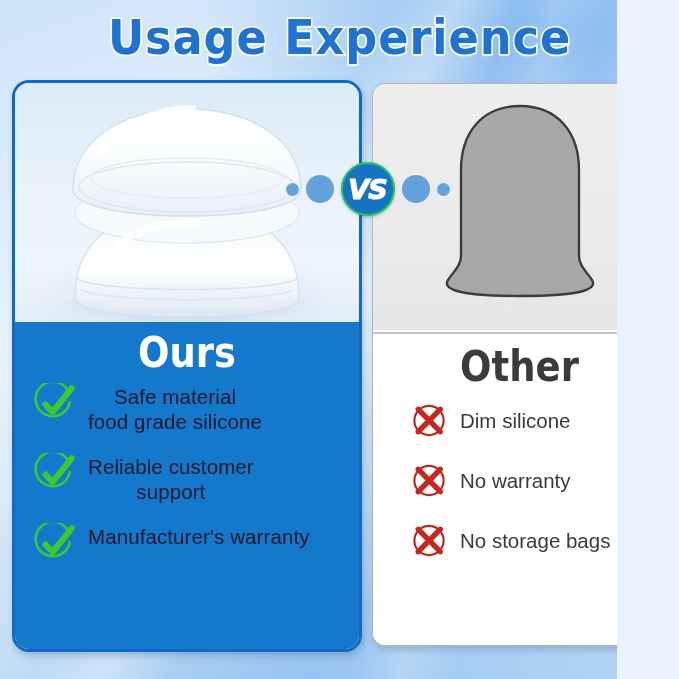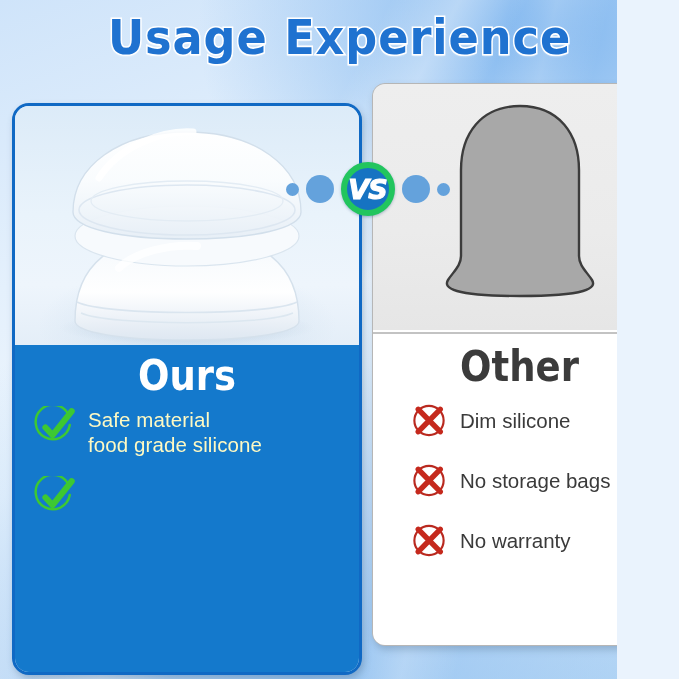--- a/index.html
+++ b/index.html
@@ -65,21 +65,20 @@
     left: 12px;
     top: 80px;
     width: 350px;
     height: 572px;
     border-radius: 17px;
     border: 3px solid #1069c4;
     box-sizing: border-box;
     overflow: hidden;
     background: #eaf4fc;
     box-shadow: 2px 4px 7px rgba(60,90,120,0.30);
-    margin-top: 23px;
   }
   .ours-photo {
     position: absolute;
     left: 0; top: 0;
     width: 100%;
     height: 239px;
     background:
       radial-gradient(ellipse 62% 36% at 50% 92%, rgba(190,212,232,0.55) 0%, rgba(190,212,232,0) 70%),
       linear-gradient(180deg, #dcebf8 0%, #e9f3fb 45%, #eef5fc 75%, #e4eef8 100%);
     overflow: hidden;
@@ -112,26 +111,27 @@
     padding: 0 8px 0 18px;
     list-style: none;
   }
   .ours-list li {
     display: flex;
     align-items: flex-start;
     margin-bottom: 19px;
     min-height: 40px;
   }
   .ours-list li .txt {
-    color: #fef9c3;
+    color: #0f172a;
     font-size: 20.5px;
     line-height: 25px;
     letter-spacing: 0.1px;
     padding-left: 12px;
     padding-top: 1px;
+    text-align: center;
   }
   .check-icon { flex: 0 0 auto; width: 43px; height: 42px; }
 
   
   .card-other {
     position: absolute;
     left: 372px;
     top: 83px;
     width: 295px;
     height: 563px;
@@ -203,21 +203,21 @@
   .vs-dot { border-radius: 50%; background: #64a2dc; flex: 0 0 auto; }
   .vs-dot.sm { width: 13px; height: 13px; }
   .vs-dot.lg { width: 28px; height: 28px; }
   .vs-gap { width: 7px; flex: 0 0 auto; }
   .vs-badge {
     flex: 0 0 auto;
     width: 54px;
     height: 54px;
     border-radius: 50%;
     background: #1673c2;
-    border: 6px solid #22c55e;
+    border: 2px solid #22c55e;
     box-sizing: border-box;
     display: flex;
     align-items: center;
     justify-content: center;
     box-shadow: 0 1px 3px rgba(30,70,120,0.35);
   }
   .vs-badge span {
     font-family: "DejaVu Sans", sans-serif;
     font-weight: bold;
     font-style: italic;
@@ -284,20 +284,29 @@
             <path d="M12.5 22.5 L20 30.5 L40 5.5" fill="none" stroke="#3dc832" stroke-width="6.4" stroke-linecap="round" stroke-linejoin="round"></path>
           </svg>
           <span class="txt" style="white-space:pre-line">Safe material
 food grade silicone</span>
         </li>
         <li>
           <svg class="check-icon" viewBox="0 0 44 44">
             <path d="M36.5 9 A18 18 0 1 0 38 20" fill="none" stroke="#3dc832" stroke-width="2.6" stroke-linecap="round"></path>
             <path d="M12.5 22.5 L20 30.5 L40 5.5" fill="none" stroke="#3dc832" stroke-width="6.4" stroke-linecap="round" stroke-linejoin="round"></path>
           </svg>
+          <span class="txt" style="white-space:pre-line">Reliable customer
+support</span>
+        </li>
+        <li>
+          <svg class="check-icon" viewBox="0 0 44 44">
+            <path d="M36.5 9 A18 18 0 1 0 38 20" fill="none" stroke="#3dc832" stroke-width="2.6" stroke-linecap="round"></path>
+            <path d="M12.5 22.5 L20 30.5 L40 5.5" fill="none" stroke="#3dc832" stroke-width="6.4" stroke-linecap="round" stroke-linejoin="round"></path>
+          </svg>
+          <span class="txt" style="white-space:pre-line">Manufacturer's warranty</span>
         </li>
       </ul>
     </div>
   </div>
 
   <div class="card-other">
 
     <div class="other-photo">
       <svg width="295" height="248" viewBox="0 0 295 248">
         <path d="M147 22
@@ -320,28 +329,28 @@
             <circle cx="20" cy="20" r="15" fill="none" stroke="#b9291f" stroke-width="2.2"></circle>
             <path d="M9 8.5 L31.5 31.5 M31.5 8.5 L9 31.5" fill="none" stroke="#c5291d" stroke-width="5.6" stroke-linecap="round"></path>
           </svg>
           <span class="txt">Dim silicone</span>
         </li>
         <li>
           <svg class="x-icon" viewBox="0 0 40 40">
             <circle cx="20" cy="20" r="15" fill="none" stroke="#b9291f" stroke-width="2.2"></circle>
             <path d="M9 8.5 L31.5 31.5 M31.5 8.5 L9 31.5" fill="none" stroke="#c5291d" stroke-width="5.6" stroke-linecap="round"></path>
           </svg>
-          <span class="txt">No storage bags</span>
+          <span class="txt">No warranty</span>
         </li>
         <li>
           <svg class="x-icon" viewBox="0 0 40 40">
             <circle cx="20" cy="20" r="15" fill="none" stroke="#b9291f" stroke-width="2.2"></circle>
             <path d="M9 8.5 L31.5 31.5 M31.5 8.5 L9 31.5" fill="none" stroke="#c5291d" stroke-width="5.6" stroke-linecap="round"></path>
           </svg>
-          <span class="txt">No warranty</span>
+          <span class="txt">No storage bags</span>
         </li>
       </ul>
     </div>
   </div>
 
   <div class="vs-wrap">
     <span class="vs-dot sm"></span>
     <span class="vs-gap"></span>
     <span class="vs-dot lg"></span>
     <span class="vs-gap"></span>

